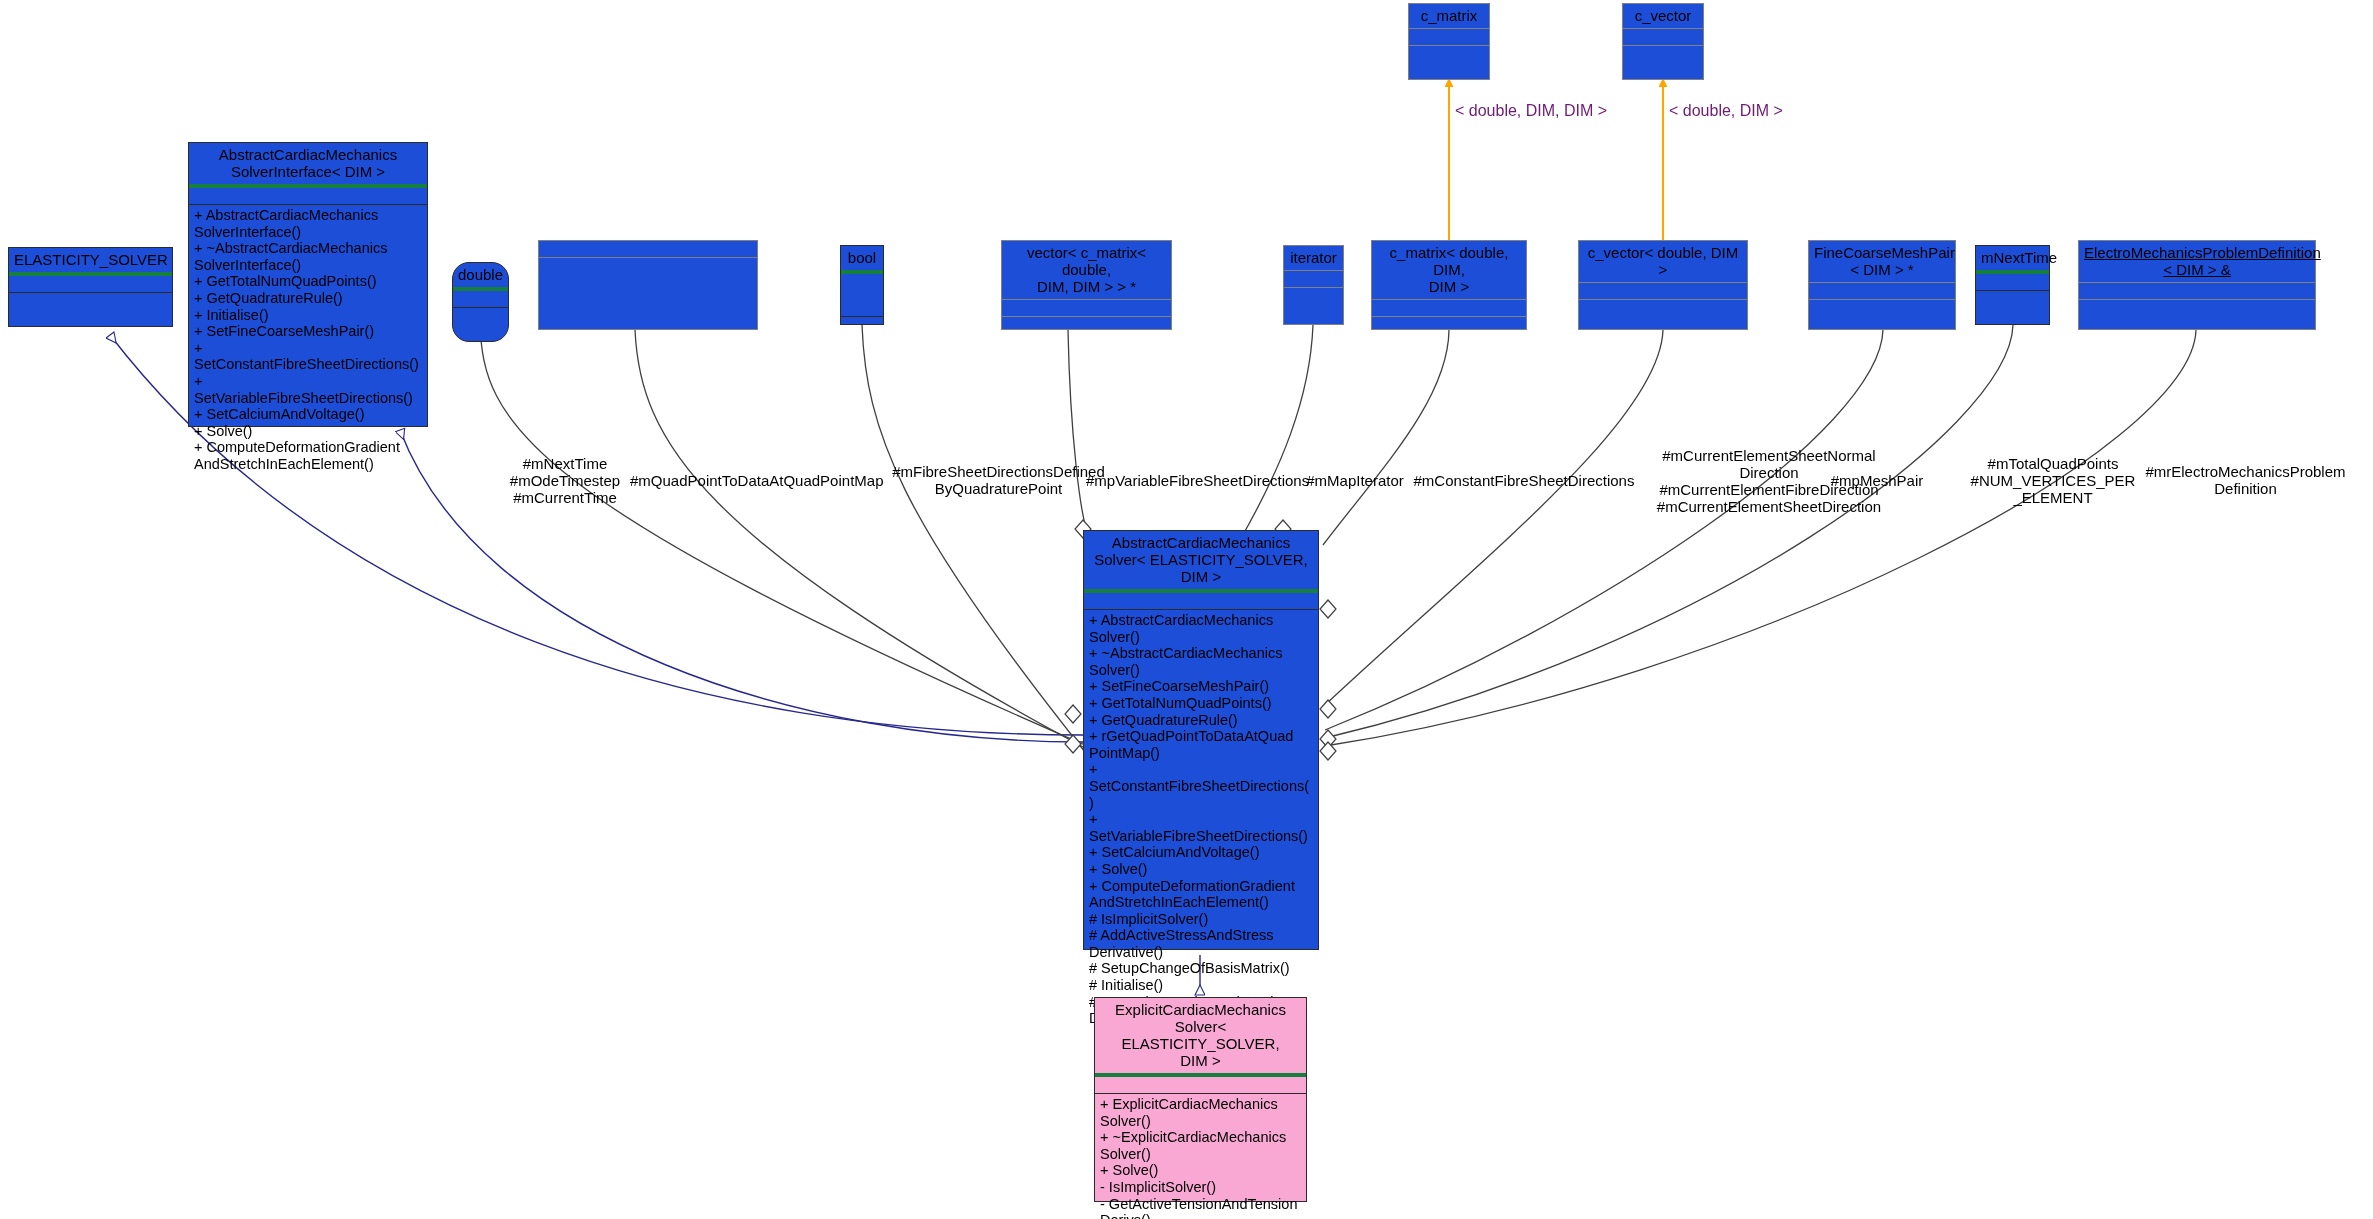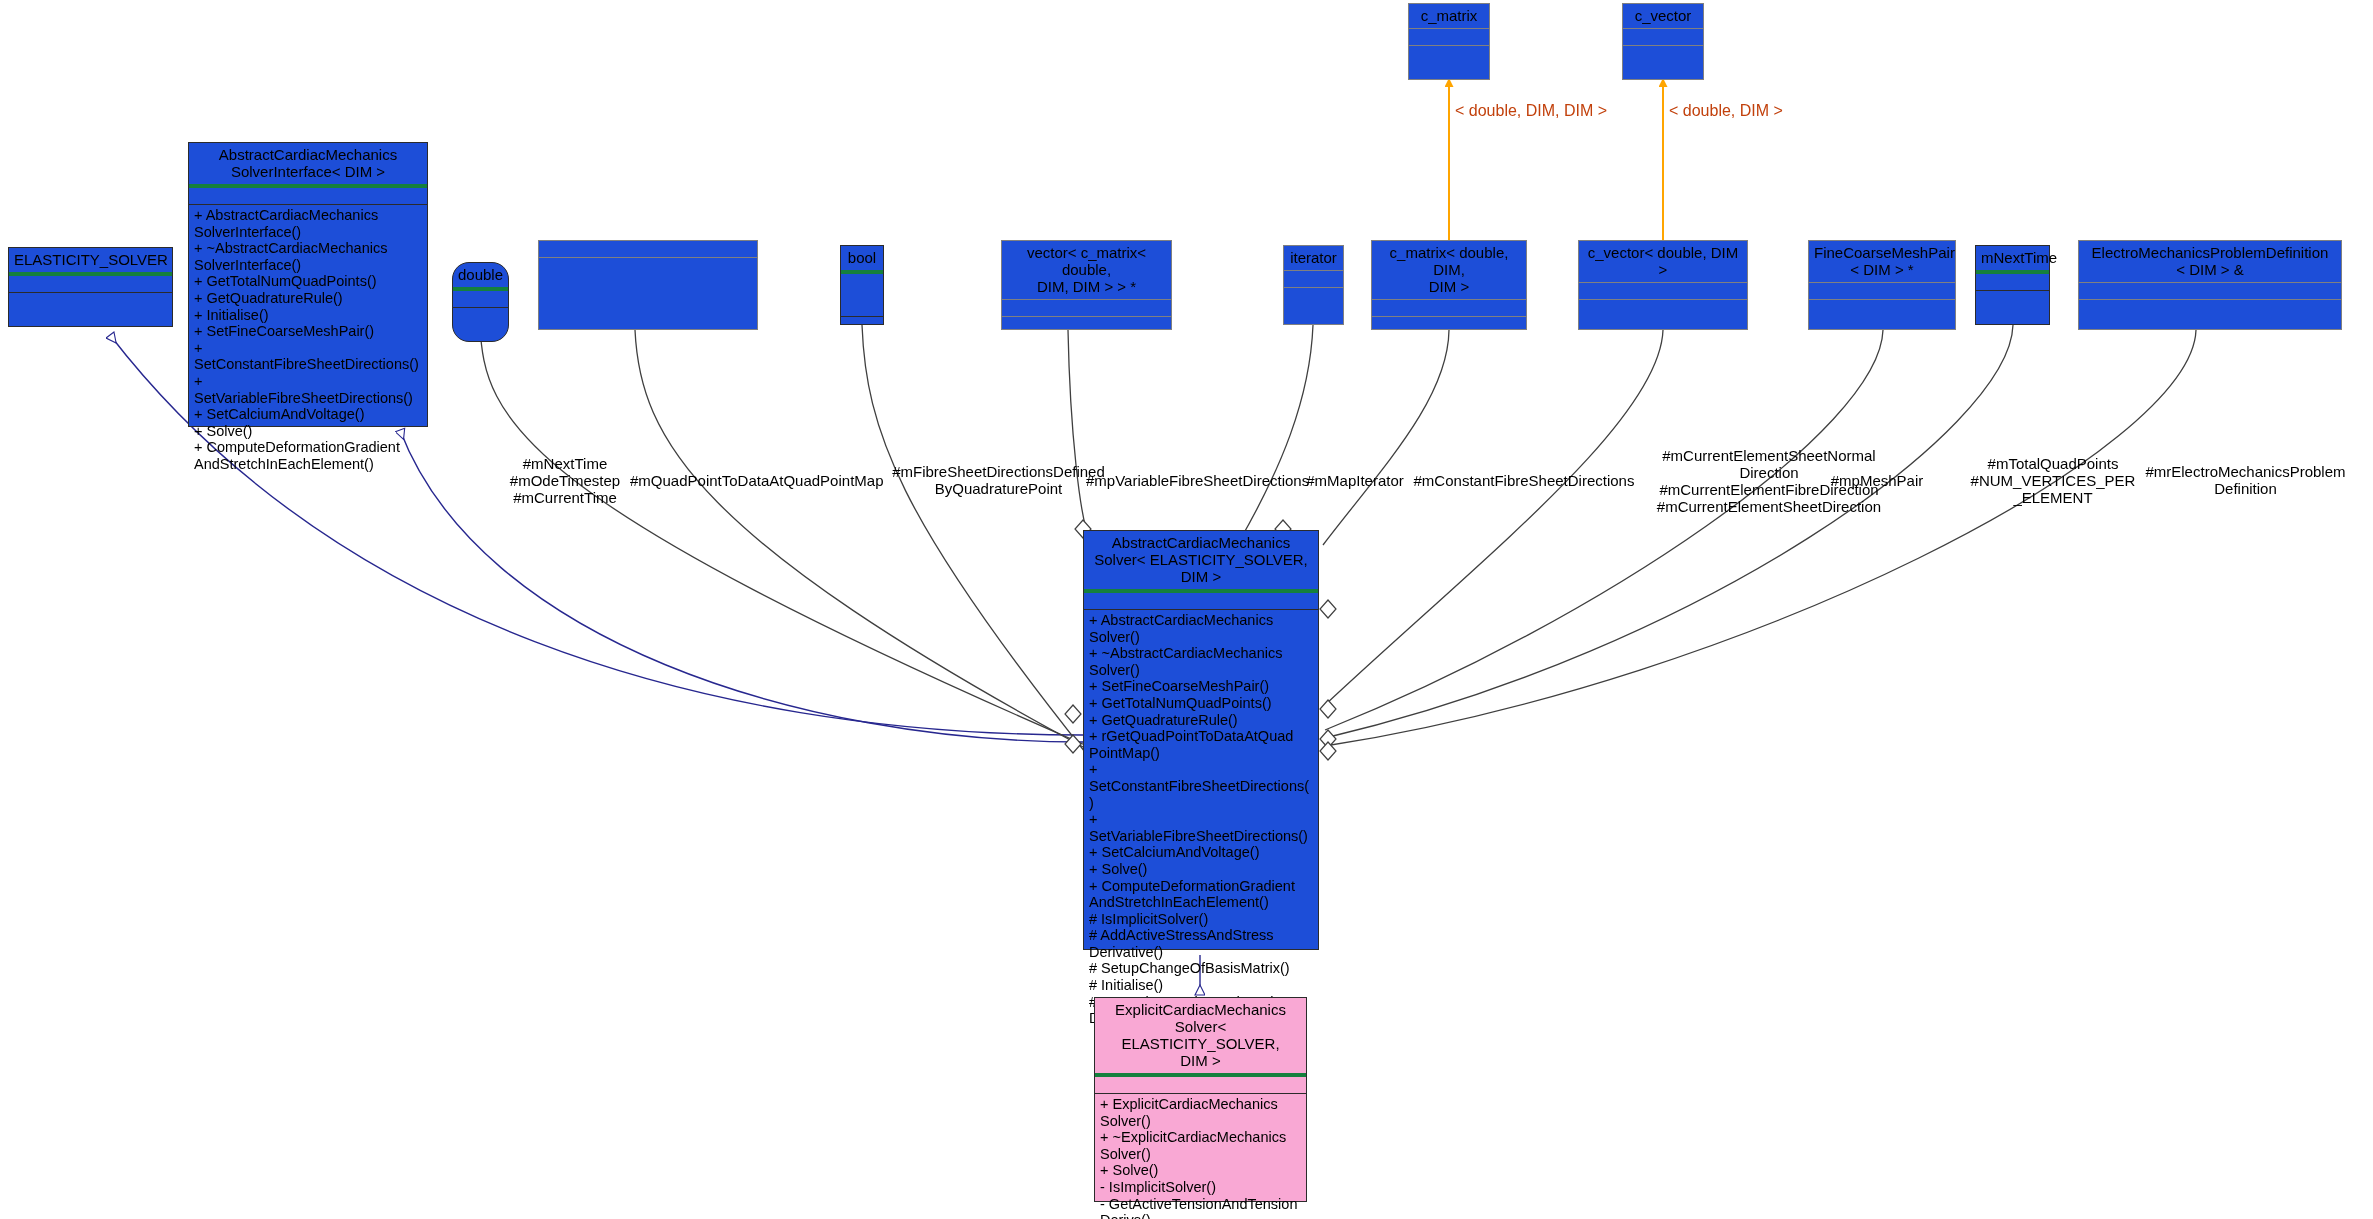--- a/index.html
+++ b/index.html
@@ -80,21 +80,21 @@
     line-height: 17px;
     color: #000000;
     text-align: center;
     white-space: pre-line;
     pointer-events: none;
   }
   .tmpl-label {
     position: absolute;
     font-size: 16px;
     line-height: 18px;
-    color: #c2410c;
+    color: #701a75;
     white-space: nowrap;
   }
 </style>
 </head>
 <body>
 
 <div id="canvas">
 
   <svg class="edges" viewBox="0 0 2373 1219">
     <defs>
@@ -227,21 +227,21 @@
     <div class="attrs" style="white-space: pre-line;"></div>
     <div class="ops empty" style="white-space: pre-line;"></div>
   </div>
 
   <div class="node solid" style="left:1975px; top:245px; width:75px; height:80px;">
     <div class="title" style="white-space: pre-line;">mNextTime</div>
     <div class="attrs" style="white-space: pre-line;"></div>
     <div class="ops empty" style="white-space: pre-line;"></div>
   </div>
 
-  <div class="node" style="left:2078px; top:240px; width:264px; height:90px;">
+  <div class="node" style="left:2078px; top:240px; width:238px; height:90px;text-decoration:underline;">
     <div class="title" style="white-space: pre-line;">ElectroMechanicsProblemDefinition
 &lt; DIM &gt; &amp;</div>
     <div class="attrs" style="white-space: pre-line;"></div>
     <div class="ops empty" style="white-space: pre-line;"></div>
   </div>
 
   <div class="node" style="left:1408px; top:3px; width:82px; height:77px;">
     <div class="title" style="white-space: pre-line;">c_matrix</div>
     <div class="attrs" style="white-space: pre-line;"></div>
     <div class="ops empty" style="white-space: pre-line;"></div>

